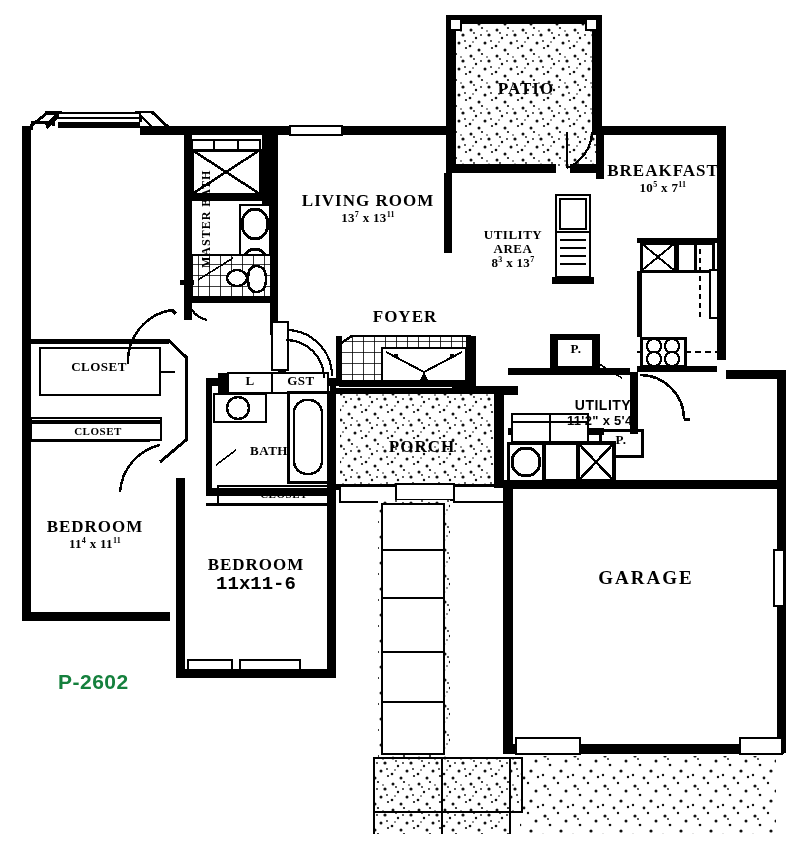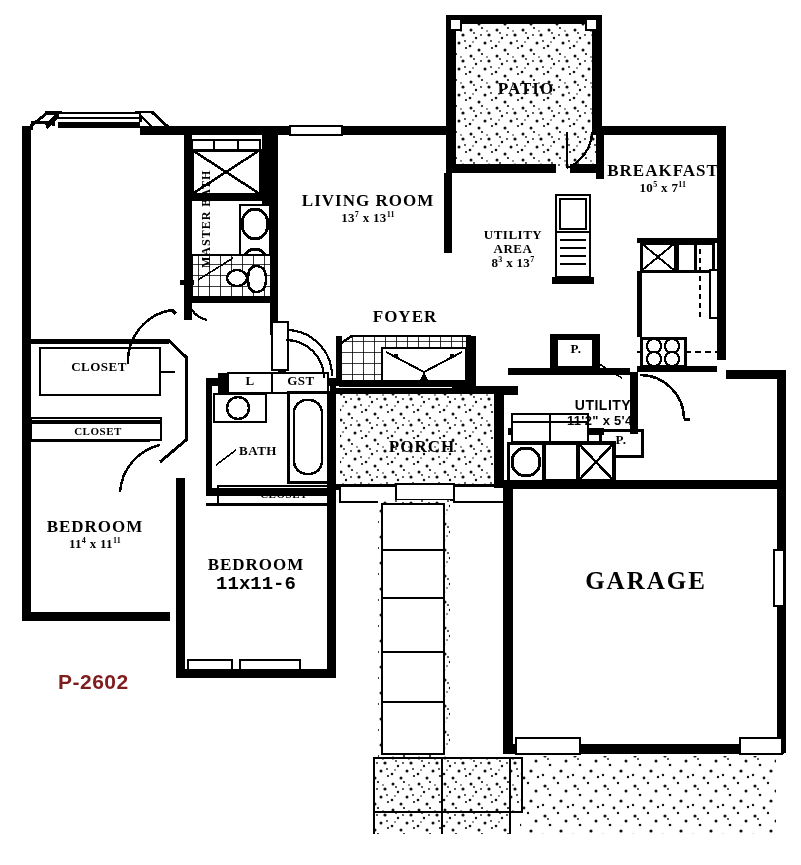--- a/index.html
+++ b/index.html
@@ -39,21 +39,21 @@
   }
   .lbl .dim {
     display: block;
     font-weight: bold;
     font-size: 13px;
     letter-spacing: 0.3px;
     margin-top: 1px;
   }
   .lbl.small .nm { font-size: 13px; letter-spacing: 0.5px; }
   .lbl.tiny .nm { font-size: 11px; letter-spacing: 0.5px; }
-  .lbl.xl .nm { font-size: 25px; letter-spacing: 2px; }
+  .lbl.xl .nm { font-size: 19px; letter-spacing: 2px; }
   .lbl.sans {
     font-family: "Liberation Sans", sans-serif;
   }
   .lbl.sans .nm { font-size: 14px; font-weight: bold; letter-spacing: 0.5px; margin-top: 20px; }
   .lbl.sans .dim { font-size: 13px; font-weight: bold; }
   .lbl.mono .nm { font-family: "Liberation Serif", serif; font-size: 17px; }
   .lbl.mono .dim {
     font-family: "Liberation Mono", monospace;
     font-size: 19px;
     font-weight: bold;
@@ -63,21 +63,21 @@
     writing-mode: vertical-rl;
     transform: rotate(180deg);
     transform-origin: center;
   }
   .lbl.vert .nm { font-size: 12px; letter-spacing: 1px; }
   .plan-id {
     position: absolute;
     font-family: "Liberation Sans", sans-serif;
     font-weight: bold;
     font-size: 21px;
-    color: #7f1d1d;
+    color: #15803d;
     letter-spacing: 0.5px;
   }
   sup {
     font-size: 0.62em;
     vertical-align: super;
     line-height: 0;
   }
 </style>
 </head>
 <body>
@@ -447,21 +447,21 @@
 
   <div class="lbl sans" style="left:538px; top:378px; width:130px;">
     <span class="nm">UTILITY</span>
     <span class="dim">11'2" x  5'4"</span>
   </div>
 
   <div class="lbl" style="left:370px; top:438px; width:104px;text-align:center;">
     <span class="nm">PORCH</span>
   </div>
 
-  <div class="lbl small" style="left:228px; top:444px; width:60px;">
+  <div class="lbl small" style="left:228px; top:444px; width:60px;text-align:right;">
     <span class="nm">BATH</span>
   </div>
 
   <div class="lbl small" style="left:234px; top:374px; width:32px;">
     <span class="nm">L</span>
   </div>
 
   <div class="lbl small" style="left:278px; top:374px; width:46px;">
     <span class="nm">GST</span>
   </div>

